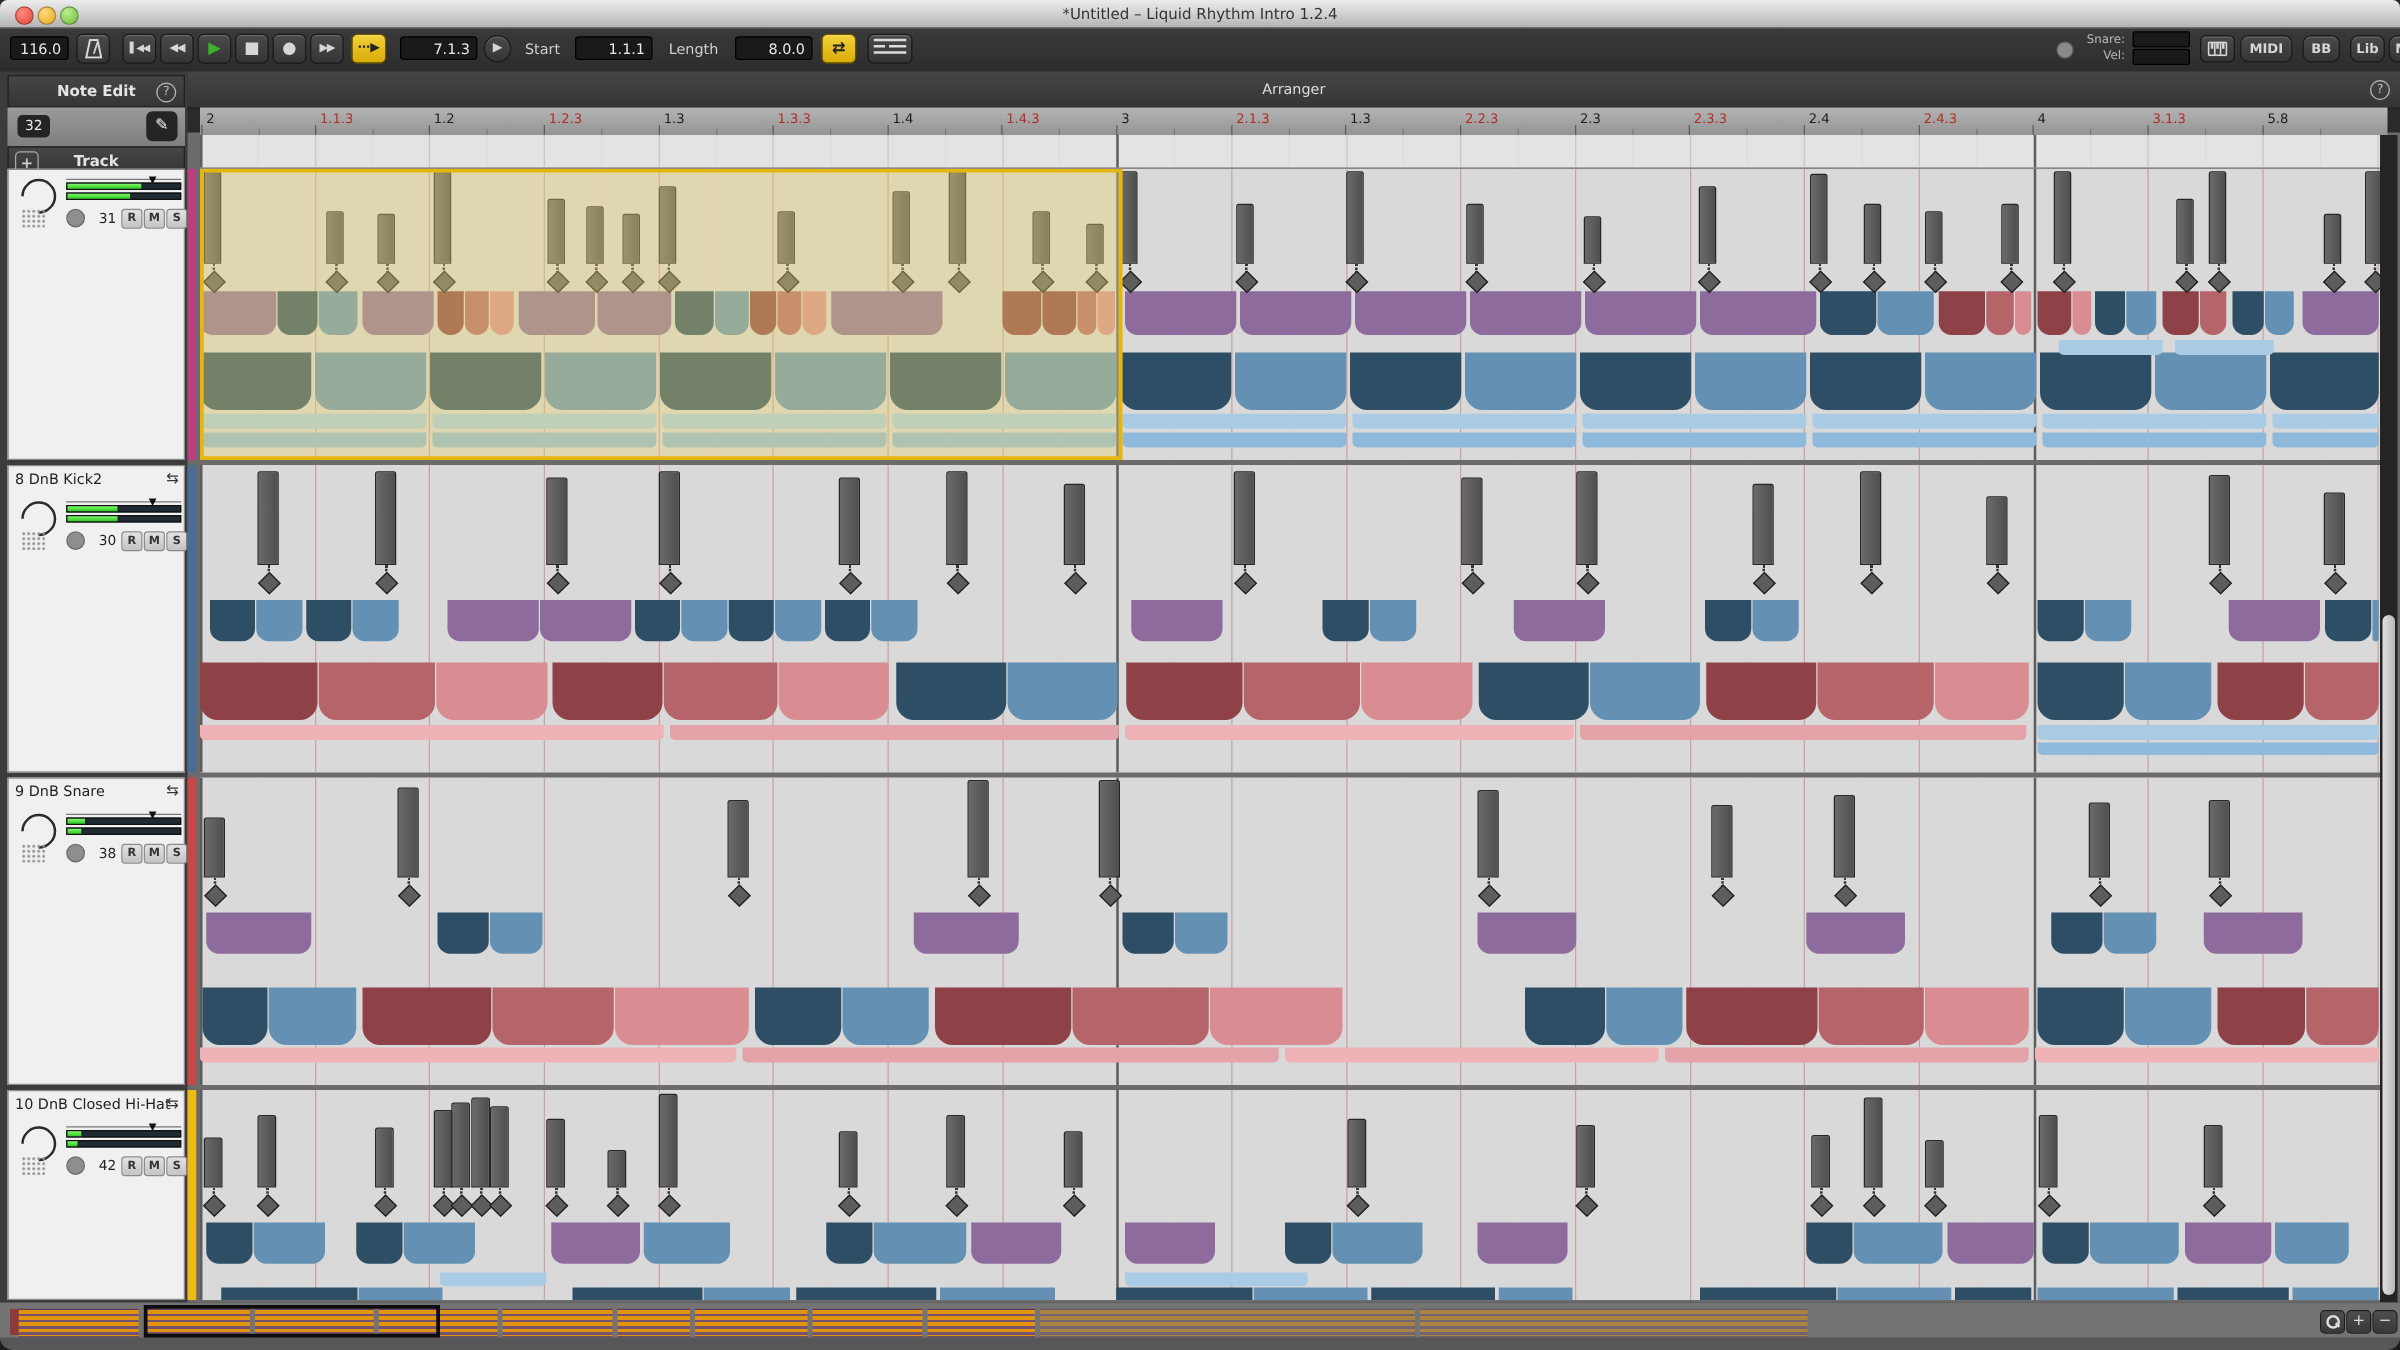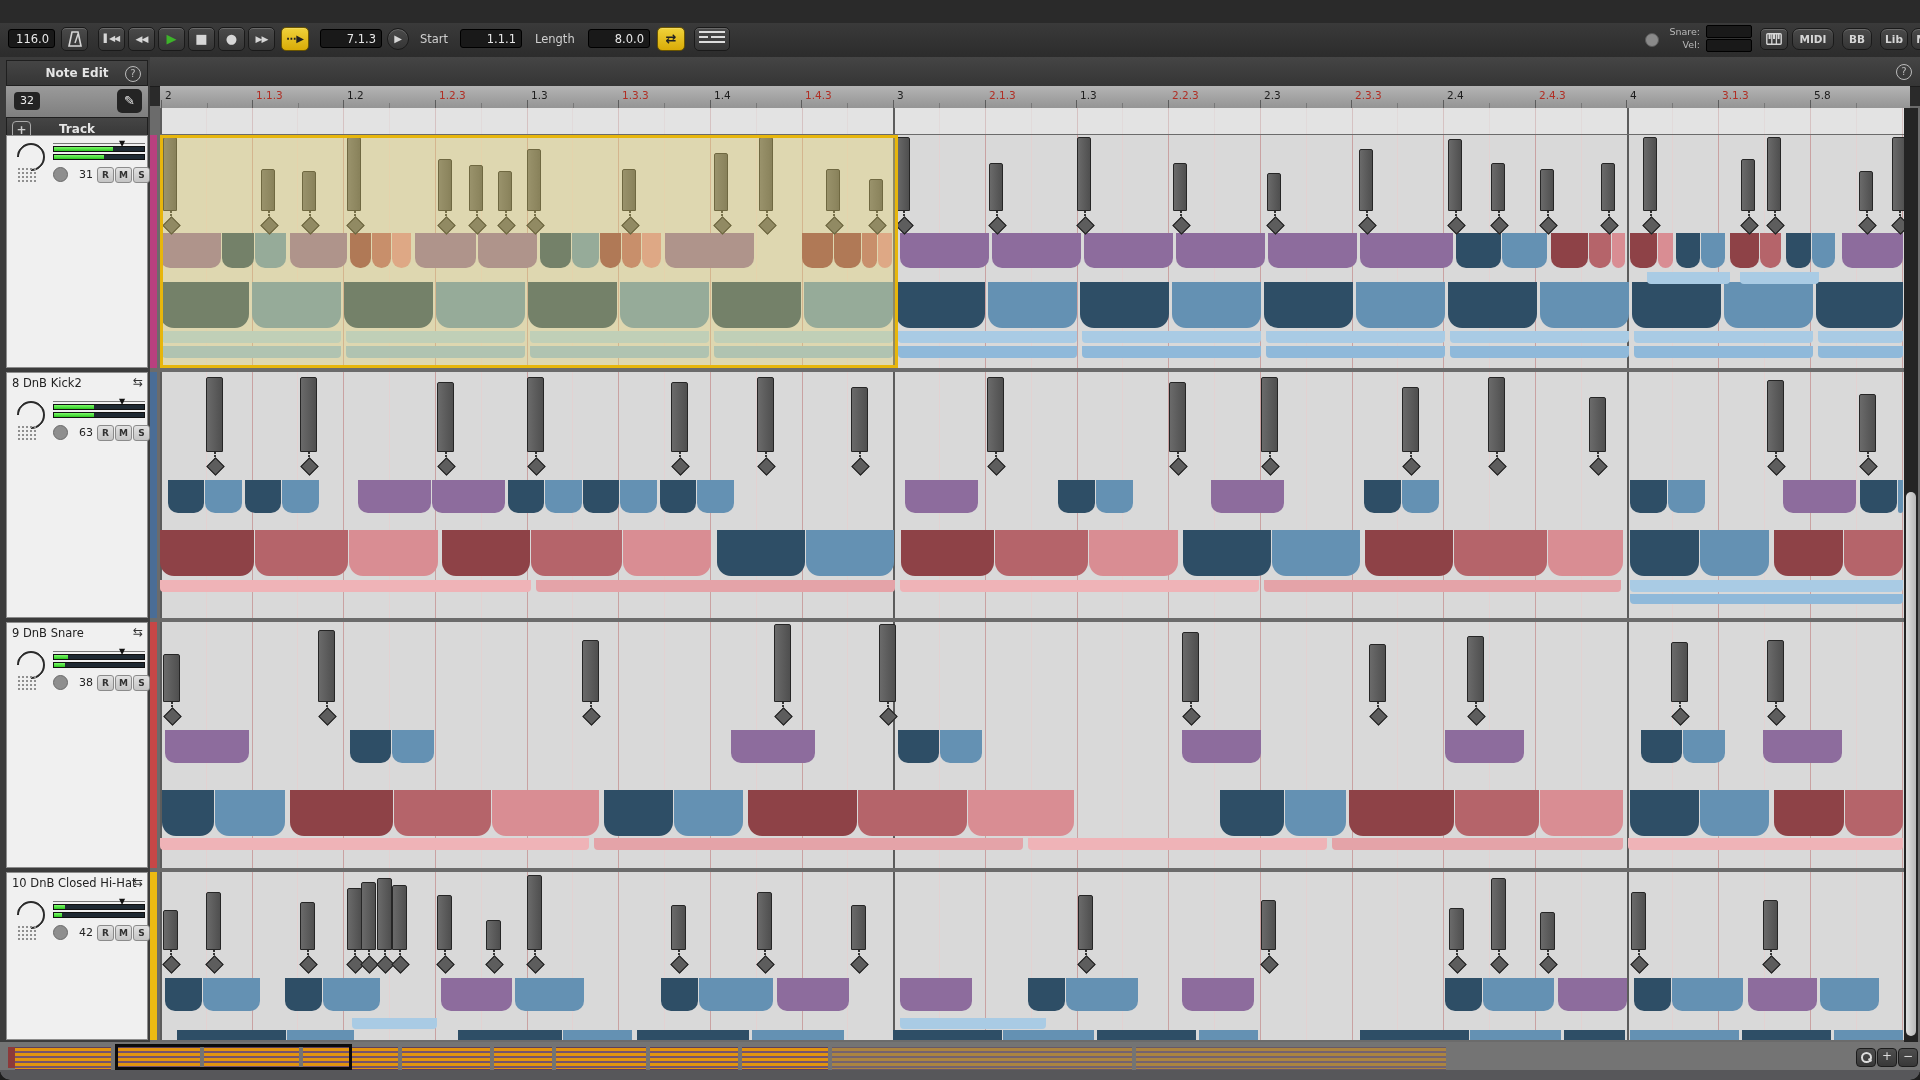--- a/index.html
+++ b/index.html
@@ -100,20 +100,26 @@
     border:1px solid #1c1c1c;border-radius:4px;color:#ddd;font-size:12px;line-height:15px;text-align:center;}
   .mag{position:relative;display:block;width:7px;height:7px;border:2px solid #ddd;border-radius:50%;margin:3px auto 0;}
   .mag::after{content:"";position:absolute;left:5px;top:5px;width:4px;height:2px;background:#ddd;transform:rotate(45deg);}
   .winfoot{position:absolute;left:0;top:1070px;width:1920px;height:10px;background:#57575a;border-radius:0 0 10px 10px;}
 </style>
 </head>
 <body>
 
 <div id="app">
 
+  <div class="titlebar">
+    <span class="tl" style="left:12px;background:radial-gradient(circle at 35% 30%,#ff8a7e,#e3443a);"></span>
+    <span class="tl" style="left:30px;background:radial-gradient(circle at 35% 30%,#ffd97e,#e5a922);"></span>
+    <span class="tl" style="left:48px;background:radial-gradient(circle at 35% 30%,#b9ee8d,#74bb3c);"></span>
+    <span class="title-text">*Untitled – Liquid Rhythm Intro 1.2.4</span>
+  </div>
 
   <div class="toolbar">
     <div class="tb-field" style="left:8px;top:6px;width:47px;">116.0</div>
     <div class="tb-btn" style="left:61px;top:4px;width:27px;">
       <svg width="14" height="16" style="margin-top:3px" viewBox="0 0 14 16">
           <path d="M4 1 L10 1 L13 15 L1 15 Z" fill="none" stroke="#d6d6d6" stroke-width="1.6"></path>
           <line x1="7" y1="12" x2="10" y2="3" stroke="#d6d6d6" stroke-width="1.4"></line>
         </svg>
     </div>
     <div class="tb-btn" style="left:98px;top:4px;width:27px;">
@@ -179,20 +185,21 @@
   <div class="grid-row">
     <span class="badge32">32</span>
     <span class="pencil-btn"><span>✎</span></span>
   </div>
   <div class="dark-head" style="left:6px;top:117px;width:142px;height:24px;line-height:22px;">
     <span class="plus-btn"><span>+</span></span>
     <span>Track</span>
   </div>
 
   <div class="arr-head">
+    <div class="arr-title">Arranger</div>
     <span class="help-circ" style="right:8px;top:7px;">?</span>
   </div>
   <div class="arr-bg"></div>
   <div class="ruler" id="ruler">
       <div class="rtick" style="left: 1px;"></div>
       <div class="rtick minor" style="left: 47px;"></div>
       <div class="rlab" style="left: 5px;">2</div>
       <div class="rtick" style="left: 92px;"></div>
       <div class="rtick minor" style="left: 138px;"></div>
       <div class="rlab red" style="left: 96px;">1.1.3</div>
@@ -932,21 +939,21 @@
         <div class="mtri" style="left: 66px;">▼</div>
         <div class="mbar" style="top: 3px;">
           <div class="mfill" style="width: 44%;"></div>
         </div>
         <div class="mbar" style="top: 11px;">
           <div class="mfill" style="width: 44%;"></div>
         </div>
       </div>
       <div class="dots" style="top: 52px;"></div>
       <div class="tled" style="top: 52px;"></div>
-      <div class="tnum" style="top: 53px;">63</div>
+      <div class="tnum" style="top: 53px;">30</div>
       <div class="rms" style="left: 90px; top: 52px;">R</div>
       <div class="rms" style="left: 108px; top: 52px;">M</div>
       <div class="rms" style="left: 126px; top: 52px;">S</div>
     </div>
     <div class="cstrip" style="top: 372px; height: 246px; background: rgb(74, 109, 150);"></div>
     <div class="thead" style="top: 622px; height: 246px;">
       <div class="tname">9 DnB Snare</div>
       <div class="swap-ic">⇆</div>
       <div class="knob" style="top: 28px;"></div>
       <div class="meterwrap" style="top: 28px; height: 18px;">

